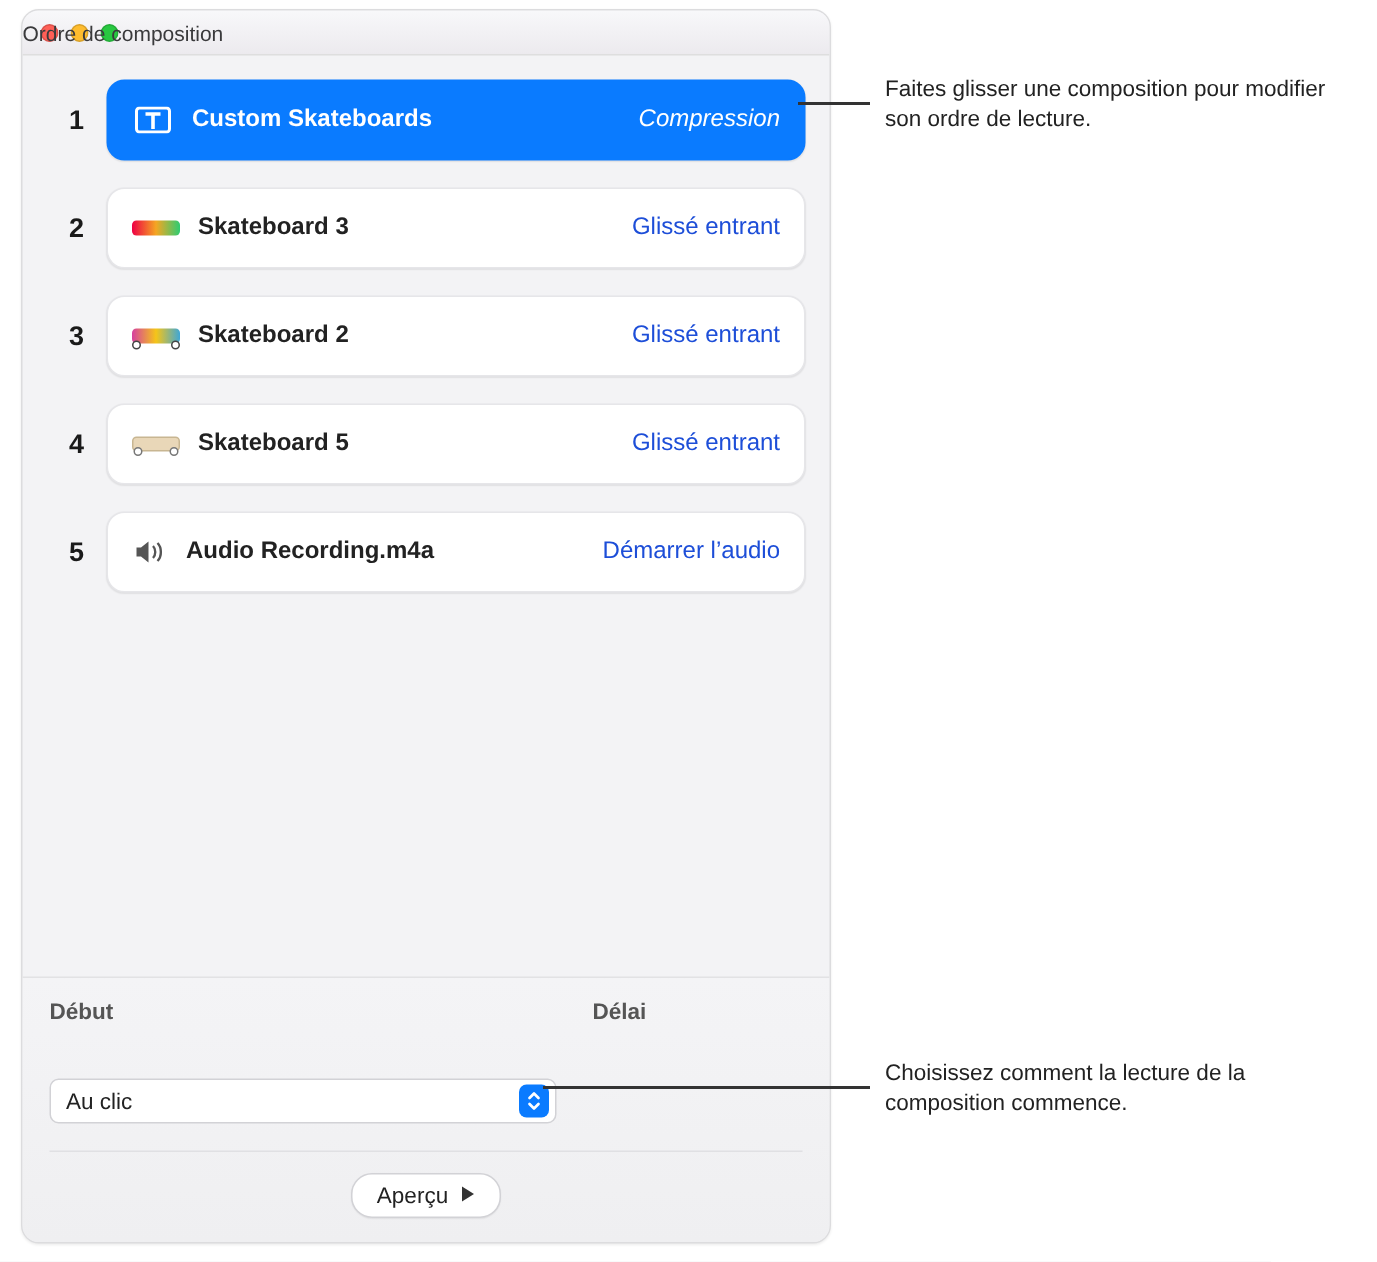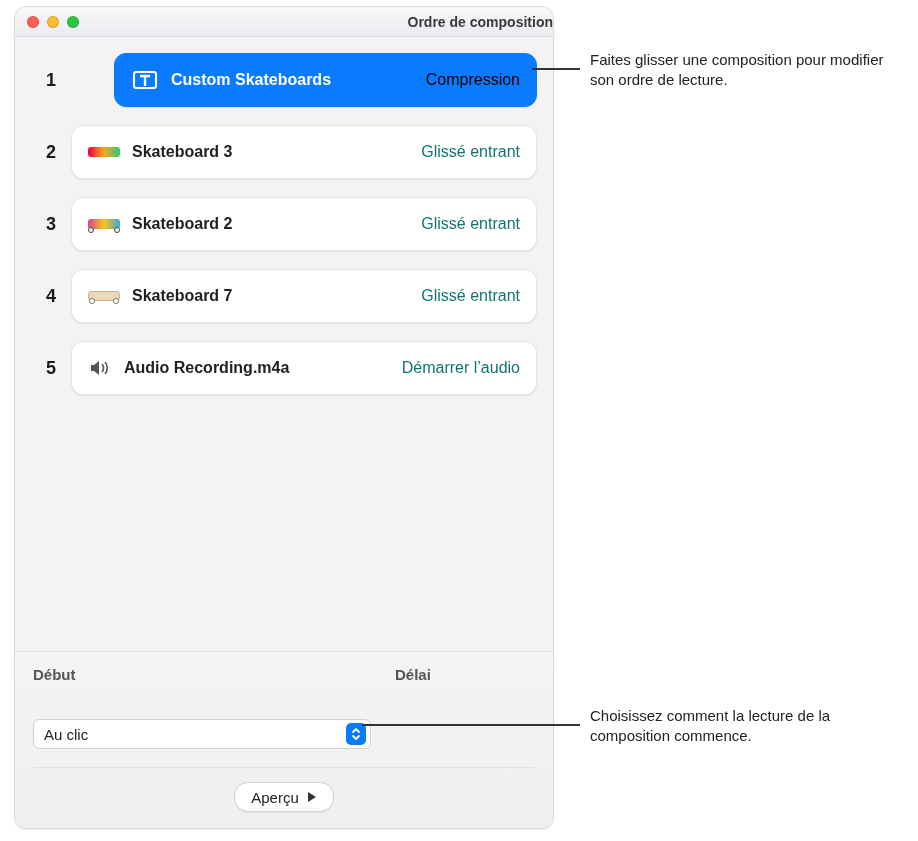--- a/index.html
+++ b/index.html
@@ -38,23 +38,23 @@
     gap: 8px;
     padding-left: 12px;
   }
   .dot { width: 12px; height: 12px; border-radius: 50%; }
   .dot.red { background: #ff5f57; border: 0.5px solid rgba(0,0,0,.15);}
   .dot.yellow { background: #febc2e; border: 0.5px solid rgba(0,0,0,.15);}
   .dot.green { background: #28c840; border: 0.5px solid rgba(0,0,0,.15);}
   .title {
     position: absolute;
     left: 0; right: 0;
-    text-align: right;
+    text-align: left;
     font-size: 14px;
-    font-weight: 700;
+    font-weight: 400;
     color: #3a3a3c;
     pointer-events: none;
   }
   .list-area {
     flex: 1;
     padding: 16px 16px 0 16px;
   }
   .row {
     display: flex;
     align-items: center;
@@ -75,37 +75,36 @@
     display: flex;
     align-items: center;
     padding: 0 16px;
     box-shadow: 0 0.5px 1px rgba(0,0,0,0.08);
     border: 0.5px solid #e6e6e9;
     gap: 12px;
   }
   .card.selected {
     background: #0a7bff;
     border-color: #0a7bff;
-    margin-left: 43px;
   }
   .card .label {
     font-size: 16px;
     font-weight: 600;
     color: #222;
     flex: 1;
     white-space: nowrap;
     overflow: hidden;
     text-overflow: ellipsis;
   }
   .card.selected .label { color: #fff; }
   .card .effect {
     font-size: 16px;
-    color: #0f766e;
-  }
-  .card.selected .effect { color: #000000; }
+    color: #1d4ed8;
+  }
+  .card.selected .effect { color: #ffffff; font-style: italic; }
   .thumb {
     width: 28px;
     height: 18px;
     border-radius: 3px;
     display: flex;
     align-items: center;
     justify-content: center;
     flex-shrink: 0;
   }
   .thumb svg { display:block; }
@@ -250,21 +249,21 @@
       </div>
     </div>
 
     <div class="row">
       <div class="row-num">4</div>
       <div class="card">
         <span class="thumb skate" style="background:#e9d7b8;border:1px solid #c8b692; position:relative;">
           <span style="position:absolute;left:0;bottom:-4px;width:6px;height:6px;border:1.5px solid #777;border-radius:50%;background:#fff;"></span>
           <span style="position:absolute;right:0;bottom:-4px;width:6px;height:6px;border:1.5px solid #777;border-radius:50%;background:#fff;"></span>
         </span>
-        <span class="label">Skateboard 7</span>
+        <span class="label">Skateboard 5</span>
         <span class="effect">Glissé entrant</span>
       </div>
     </div>
 
     <div class="row">
       <div class="row-num">5</div>
       <div class="card">
         <span class="thumb" style="width:24px;">
           <svg width="22" height="18" viewBox="0 0 22 18" fill="none" stroke="#555" stroke-width="1.6">
             <path d="M2 6 H5 L10 2 V16 L5 12 H2 Z" fill="#555" stroke="none"></path>

